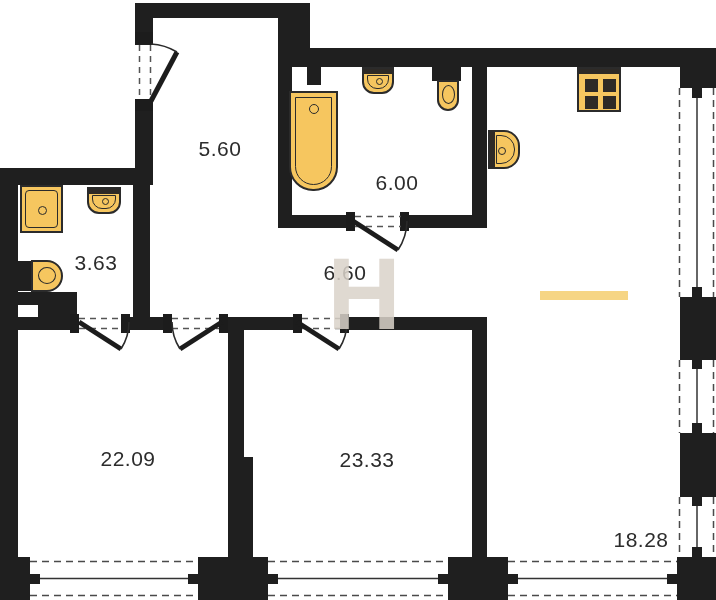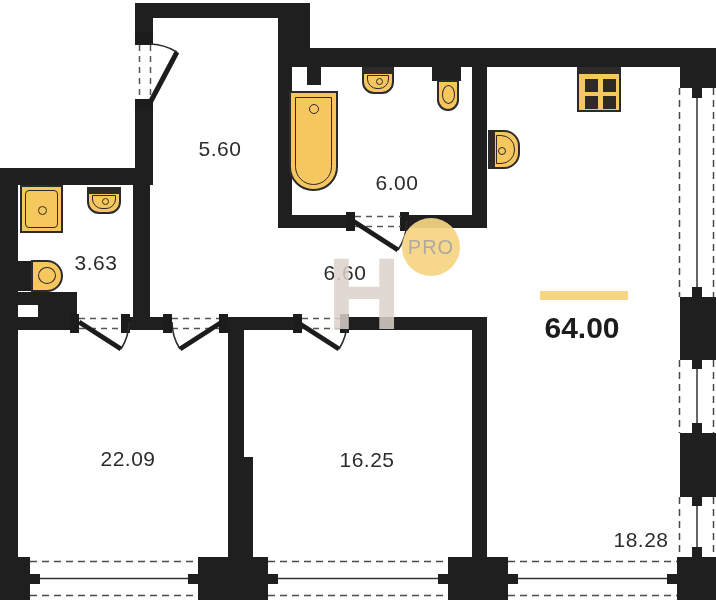--- a/index.html
+++ b/index.html
@@ -179,23 +179,19 @@
     <div class="burner" style="left:24px;top:10px;"></div>
     <div class="burner" style="left:6px;top:27px;"></div>
     <div class="burner" style="left:24px;top:27px;"></div>
   </div>
 
   <span class="room-label" style="left:220px;top:149px;">5.60</span>
   <span class="room-label" style="left:397px;top:152px;margin-top:31px;">6.00</span>
   <span class="room-label" style="left:96px;top:263px;">3.63</span>
   <span class="room-label" style="left:325px;top:273px;margin-left:20px;">6.60</span>
   <span class="room-label" style="left:128px;top:459px;">22.09</span>
-  <span class="room-label" style="left:367px;top:460px;">16.25</span>
+  <span class="room-label" style="left:367px;top:460px;">23.33</span>
   <span class="room-label" style="left:641px;top:540px;">18.28</span>
   <div class="accent-bar" style="left:540px;top:291px;width:88px;height:9px;"></div>
-  <span class="total-label" style="left:582px;top:328px;">64.00</span>
 
   <span class="wm-h" style="left:364px;top:294px;">H</span>
-  <div class="wm-badge" style="left:402px;top:218px;">
-    <span>PRO</span>
-  </div>
 
 </div>
 
 </body></html>

